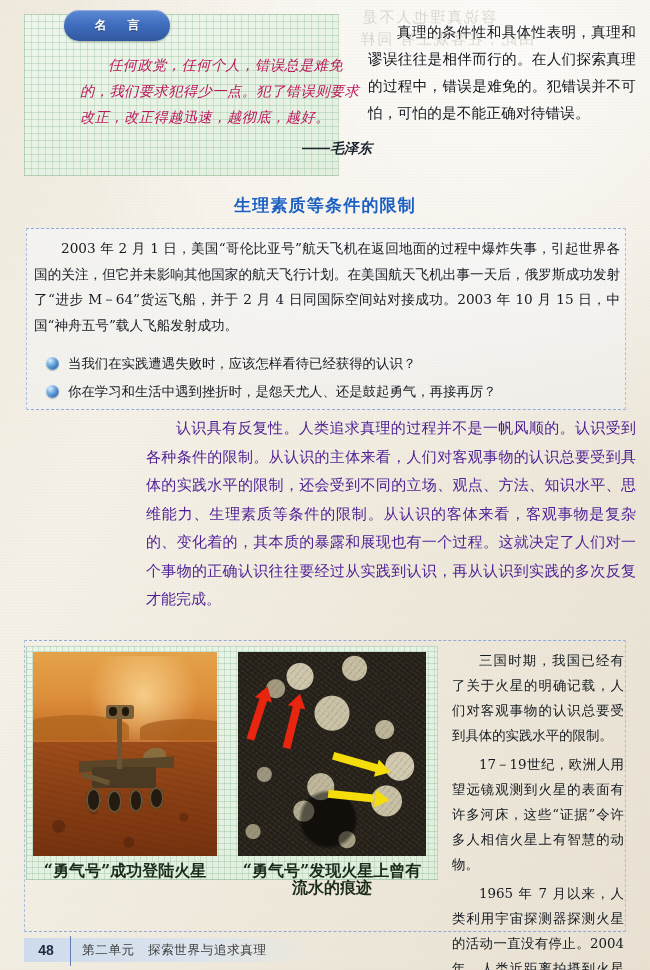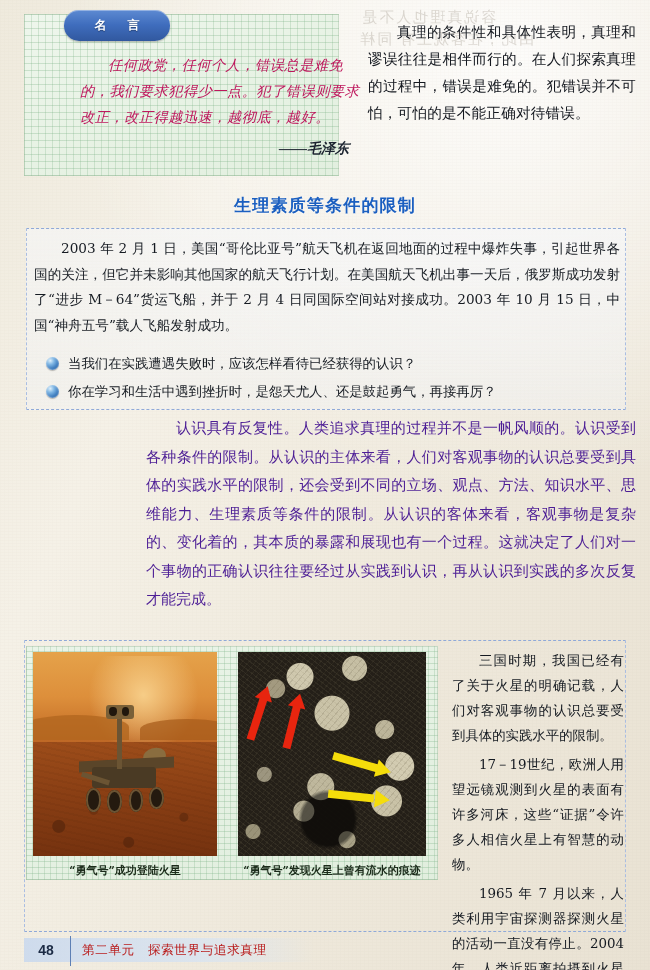--- a/index.html
+++ b/index.html
@@ -57,24 +57,24 @@
     text-shadow:0 1px 1px rgba(0,0,0,.35);
   }
   .quote-text{
     position:absolute;left:24px;top:52px;width:315px;
     padding:0 14px;box-sizing:border-box;
     font-size:14.3px;line-height:26px;color:#be185d;
     font-family:"DejaVu Serif","Liberation Serif",serif;
     font-style:italic;text-indent:28px;letter-spacing:.4px;margin-left:42px;
   }
   .quote-attr{
-    position:absolute;left:16px;top:140px;width:349px;
+    position:absolute;left:39px;top:140px;width:349px;
     padding-right:16px;box-sizing:border-box;text-align:right;
     font-size:14px;color:#1c2430;font-style:italic;font-weight:700;
-    font-family:Liberation Serif, serif;
+    font-family:Liberation Sans, sans-serif;
   }
 
   
   .intro-col{
     position:absolute;left:368px;top:18px;width:268px;
     font-size:14.6px;line-height:27px;color:#14181f;
     text-indent:29px;text-align:justify;letter-spacing:.2px;
     font-family:"DejaVu Serif","Liberation Serif",serif;
   }
 
@@ -223,21 +223,21 @@
   .ar-r2{left:24%;top:20%;width:20px;height:58px;transform:rotate(14deg);}
   .ar-red .shaft{left:6px;top:12px;width:8px;height:44px;}
   .ar-red .head{left:1px;top:0;}
   .ar-y1{left:50%;top:50%;width:60px;height:20px;transform:rotate(16deg);}
   .ar-y2{left:48%;top:66%;width:62px;height:20px;transform:rotate(6deg);}
   .ar-yel .shaft{left:0;top:6px;width:46px;height:8px;}
   .ar-yel .head{right:0;top:1px;}
 
   .caption{
     position:absolute;top:862px;height:17px;line-height:17px;
-    font-size:11px;color:#1b2b1a;text-align:center;font-weight:700;
+    font-size:16px;color:#1b2b1a;text-align:center;font-weight:700;
     font-family:"DejaVu Serif","Liberation Serif",serif;
   }
   .cap-1{left:33px;width:184px;}
   .cap-2{left:238px;width:188px;}
 
   .fig-col{
     position:absolute;left:452px;top:648px;width:172px;
     font-size:13.4px;line-height:25px;color:#141920;
     text-align:justify;
     font-family:"DejaVu Serif","Liberation Serif",serif;
@@ -250,21 +250,21 @@
     background:linear-gradient(90deg, rgba(200,216,238,.85) 0%, rgba(214,227,243,.75) 60%, rgba(226,235,246,0) 100%);
   }
   .footer-page{
     position:absolute;left:26px;top:938px;width:40px;height:24px;line-height:24px;
     text-align:center;font-size:14px;color:#1b2a44;font-weight:700;
     font-family:"Liberation Sans",sans-serif;
   }
   .footer-rule{position:absolute;left:70px;top:936px;width:1px;height:30px;background:#5d7fb4;}
   .footer-text{
     position:absolute;left:82px;top:938px;height:24px;line-height:24px;
-    font-size:12.6px;color:#b91c1c;letter-spacing:.6px;
+    font-size:12.6px;color:#404040;letter-spacing:.6px;
     font-family:"DejaVu Serif","Liberation Serif",serif;
   }
 </style>
 </head>
 <body>
 
 <div class="page">
 
   <div class="paper-bg"></div>
   <div class="paper-noise"></div>

